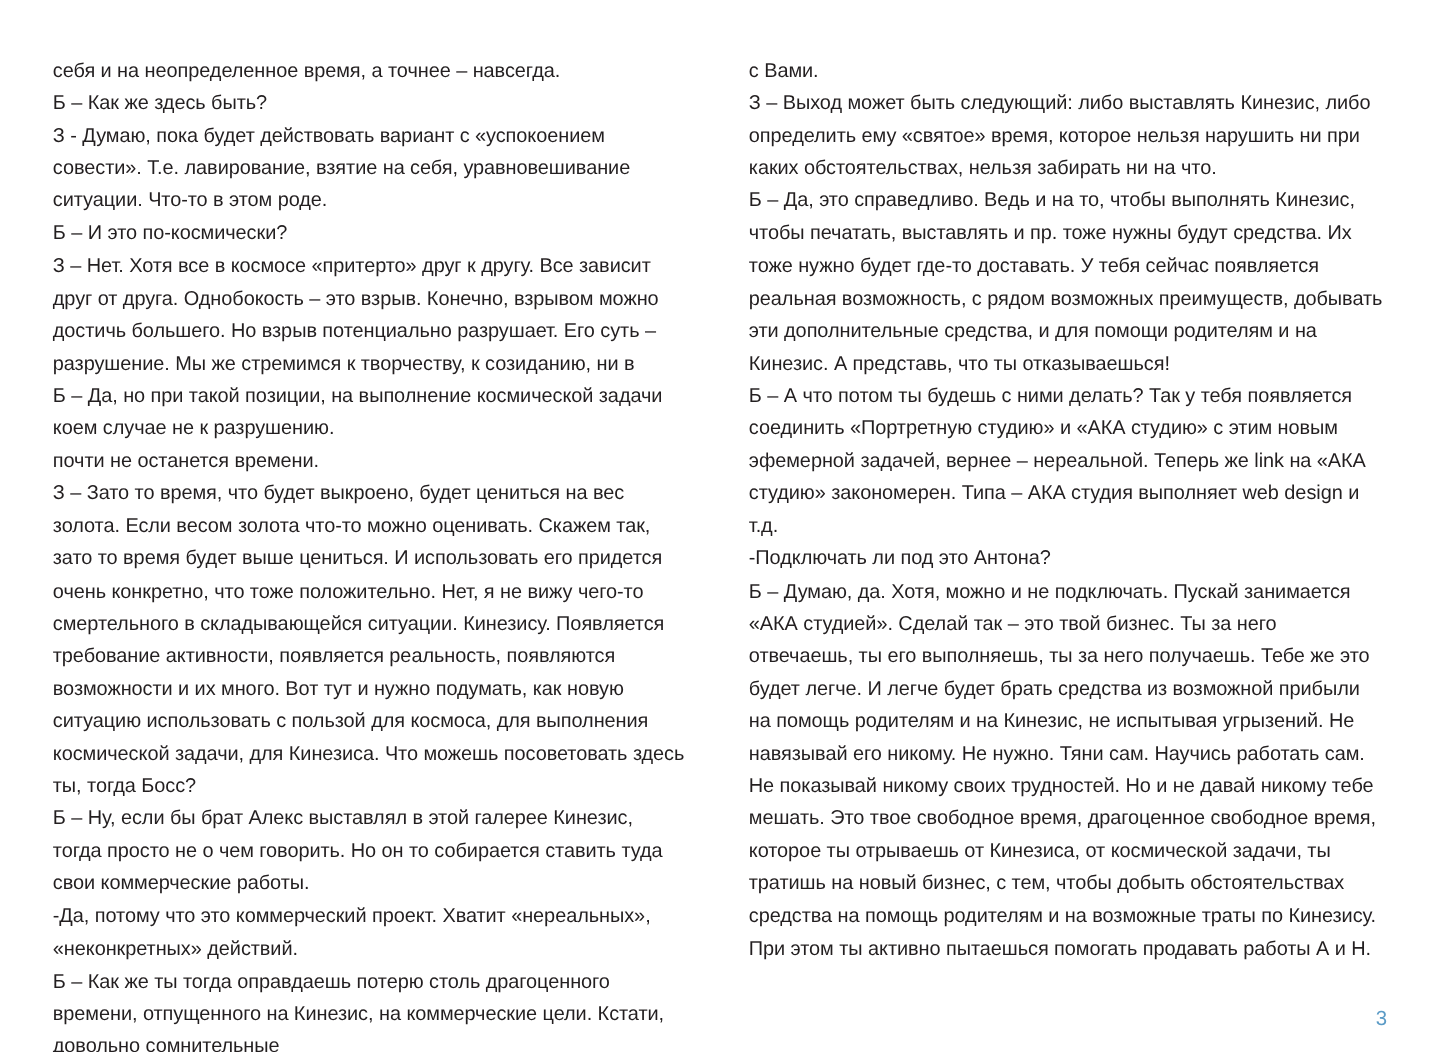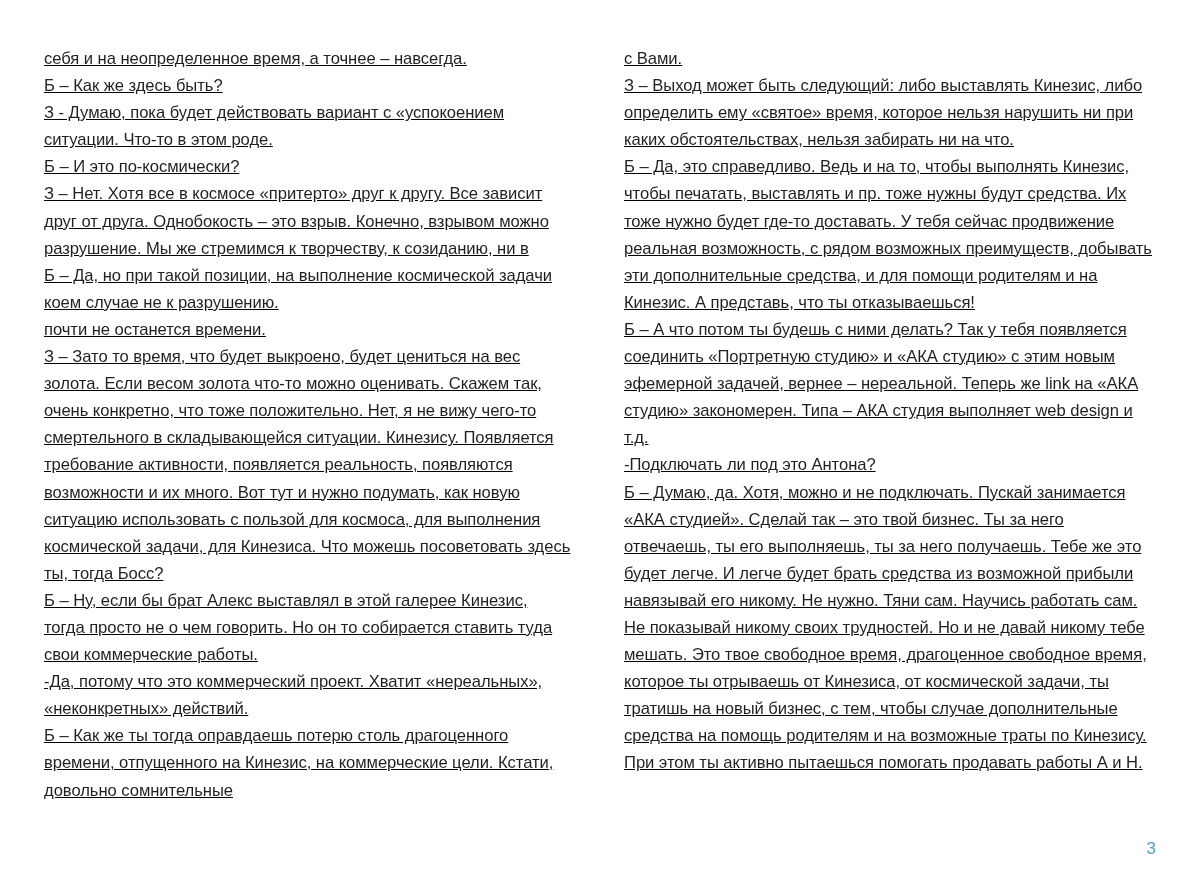--- a/index.html
+++ b/index.html
@@ -21,21 +21,20 @@
     position: absolute;
     left: 0;
     top: 0;
     width: 1200px;
     height: 877px;
     display: flex;
     flex-direction: row;
   }
   .column {
     box-sizing: border-box;
-    text-decoration: underline;
   }
   .column-left {
     width: 614px;
     padding: 45px 14px 0 44px;
   }
   .column-right {
     width: 586px;
     padding: 45px 44px 0 10px;
   }
   .line {
@@ -61,30 +60,33 @@
 </head>
 <body>
 
 <div class="page">
   <div class="columns">
 
     <div class="column column-left">
         <div class="line">себя и на неопределенное время, а точнее – навсегда.</div>
         <div class="line">Б – Как же здесь быть?</div>
         <div class="line">З - Думаю, пока будет действовать вариант с «успокоением</div>
+        <div class="line">совести». Т.е. лавирование, взятие на себя, уравновешивание</div>
         <div class="line">ситуации. Что-то в этом роде.</div>
         <div class="line">Б – И это по-космически?</div>
         <div class="line">З – Нет. Хотя все в космосе «притерто» друг к другу. Все зависит</div>
         <div class="line">друг от друга. Однобокость – это взрыв. Конечно, взрывом можно</div>
+        <div class="line">достичь большего. Но взрыв потенциально разрушает. Его суть –</div>
         <div class="line">разрушение. Мы же стремимся к творчеству, к созиданию, ни в</div>
         <div class="line">Б – Да, но при такой позиции, на выполнение космической задачи</div>
         <div class="line">коем случае не к разрушению.</div>
         <div class="line">почти не останется времени.</div>
         <div class="line">З – Зато то время, что будет выкроено, будет цениться на вес</div>
         <div class="line">золота. Если весом золота что-то можно оценивать. Скажем так,</div>
+        <div class="line">зато то время будет выше цениться. И использовать его придется</div>
         <div class="line">очень конкретно, что тоже положительно. Нет, я не вижу чего-то</div>
         <div class="line">смертельного в складывающейся ситуации. Кинезису. Появляется</div>
         <div class="line">требование активности, появляется реальность, появляются</div>
         <div class="line">возможности и их много. Вот тут и нужно подумать, как новую</div>
         <div class="line">ситуацию использовать с пользой для космоса, для выполнения</div>
         <div class="line">космической задачи, для Кинезиса. Что можешь посоветовать здесь</div>
         <div class="line">ты, тогда Босс?</div>
         <div class="line">Б – Ну, если бы брат Алекс выставлял в этой галерее Кинезис,</div>
         <div class="line">тогда просто не о чем говорить. Но он то собирается ставить туда</div>
         <div class="line">свои коммерческие работы.</div>
@@ -95,39 +97,40 @@
         <div class="line">довольно сомнительные</div>
       </div>
 
     <div class="column column-right">
         <div class="line">с Вами.</div>
         <div class="line">З – Выход может быть следующий: либо выставлять Кинезис, либо</div>
         <div class="line">определить ему «святое» время, которое нельзя нарушить ни при</div>
         <div class="line">каких обстоятельствах, нельзя забирать ни на что.</div>
         <div class="line">Б – Да, это справедливо. Ведь и на то, чтобы выполнять Кинезис,</div>
         <div class="line">чтобы печатать, выставлять и пр. тоже нужны будут средства. Их</div>
-        <div class="line">тоже нужно будет где-то доставать. У тебя сейчас продвижение</div>
+        <div class="line">тоже нужно будет где-то доставать. У тебя сейчас появляется</div>
         <div class="line">реальная возможность, с рядом возможных преимуществ, добывать</div>
         <div class="line">эти дополнительные средства, и для помощи родителям и на</div>
         <div class="line">Кинезис. А представь, что ты отказываешься!</div>
         <div class="line">Б – А что потом ты будешь с ними делать? Так у тебя появляется</div>
         <div class="line">соединить «Портретную студию» и «АКА студию» с этим новым</div>
         <div class="line">эфемерной задачей, вернее – нереальной. Теперь же link на «АКА</div>
         <div class="line">студию» закономерен. Типа – АКА студия выполняет web design и</div>
         <div class="line">т.д.</div>
         <div class="line">-Подключать ли под это Антона?</div>
         <div class="line">Б – Думаю, да. Хотя, можно и не подключать. Пускай занимается</div>
         <div class="line">«АКА студией». Сделай так – это твой бизнес. Ты за него</div>
         <div class="line">отвечаешь, ты его выполняешь, ты за него получаешь. Тебе же это</div>
         <div class="line">будет легче. И легче будет брать средства из возможной прибыли</div>
+        <div class="line">на помощь родителям и на Кинезис, не испытывая угрызений. Не</div>
         <div class="line">навязывай его никому. Не нужно. Тяни сам. Научись работать сам.</div>
         <div class="line">Не показывай никому своих трудностей. Но и не давай никому тебе</div>
         <div class="line">мешать. Это твое свободное время, драгоценное свободное время,</div>
         <div class="line">которое ты отрываешь от Кинезиса, от космической задачи, ты</div>
-        <div class="line">тратишь на новый бизнес, с тем, чтобы случае дополнительные</div>
+        <div class="line">тратишь на новый бизнес, с тем, чтобы добыть обстоятельствах</div>
         <div class="line">средства на помощь родителям и на возможные траты по Кинезису.</div>
         <div class="line">При этом ты активно пытаешься помогать продавать работы А и Н.</div>
       </div>
 
   </div>
 
   <div class="page-number">3</div>
 </div>
 
 </body></html>

